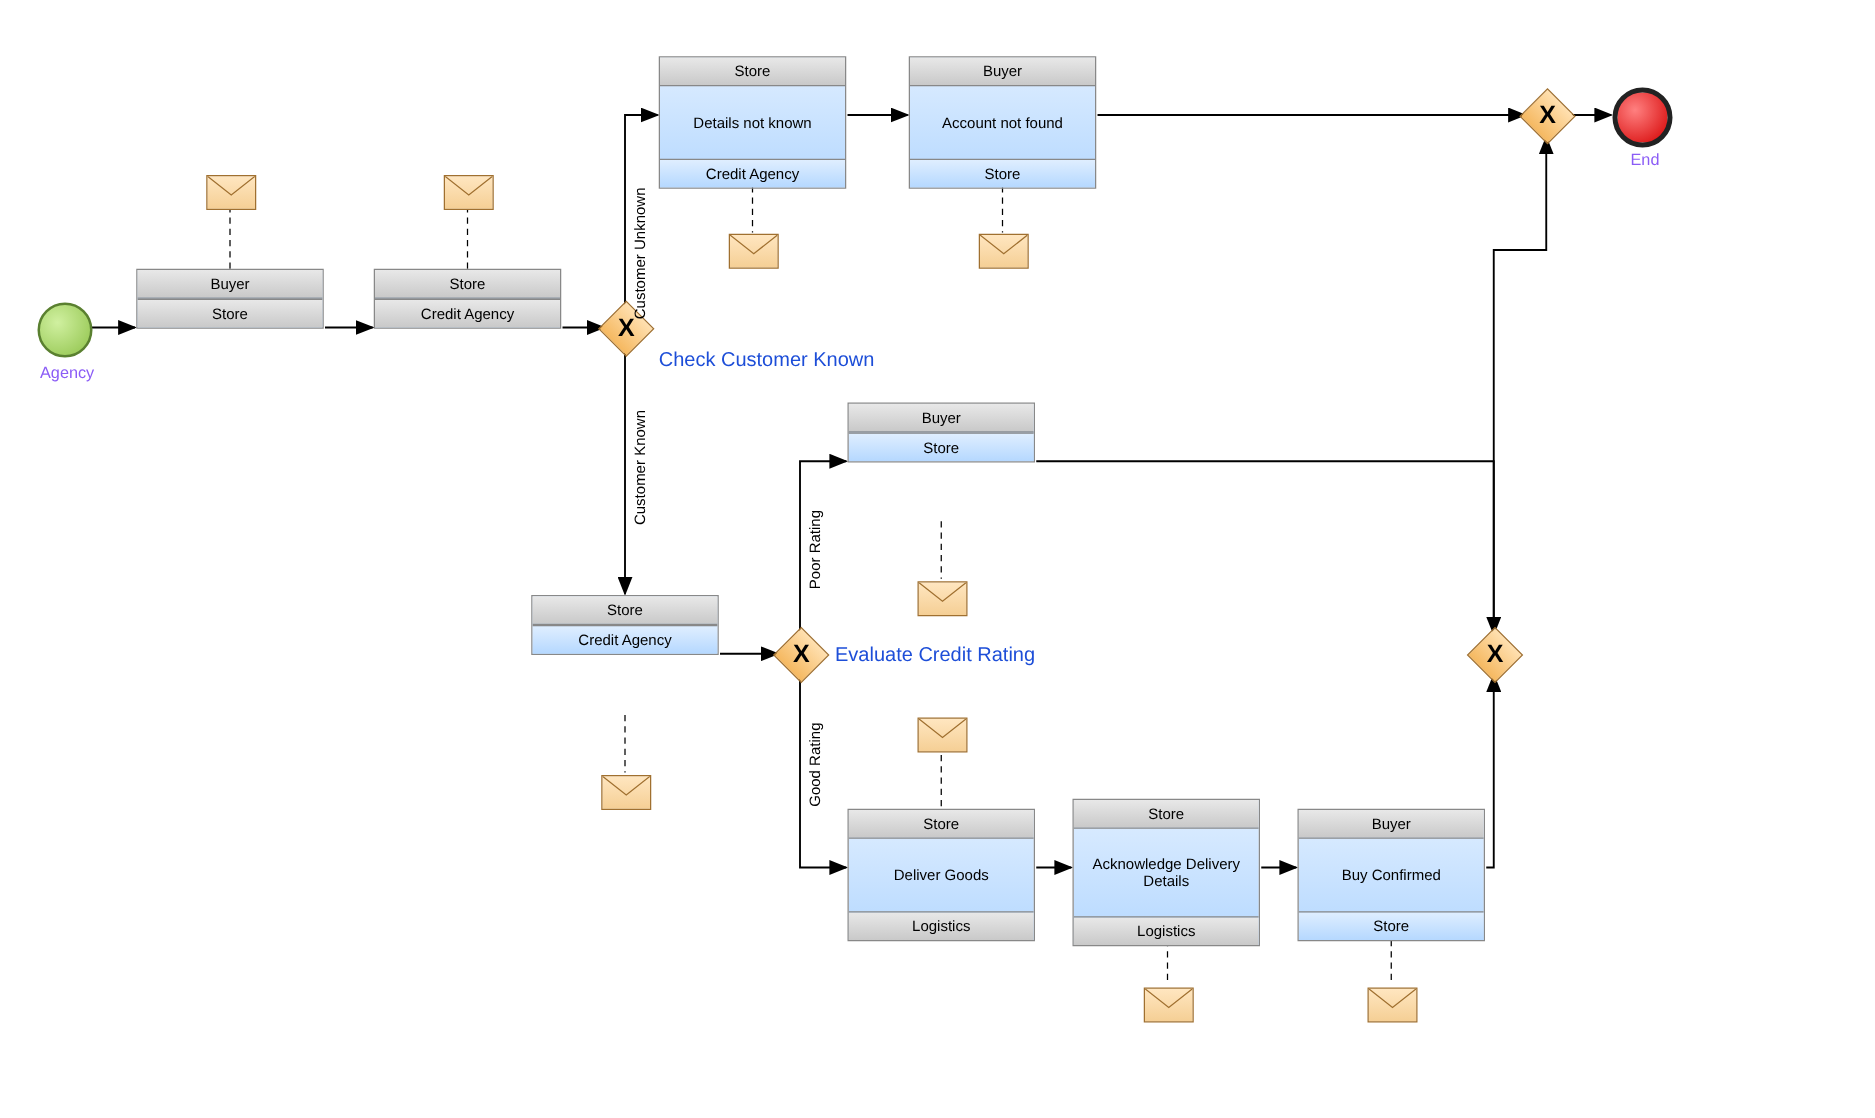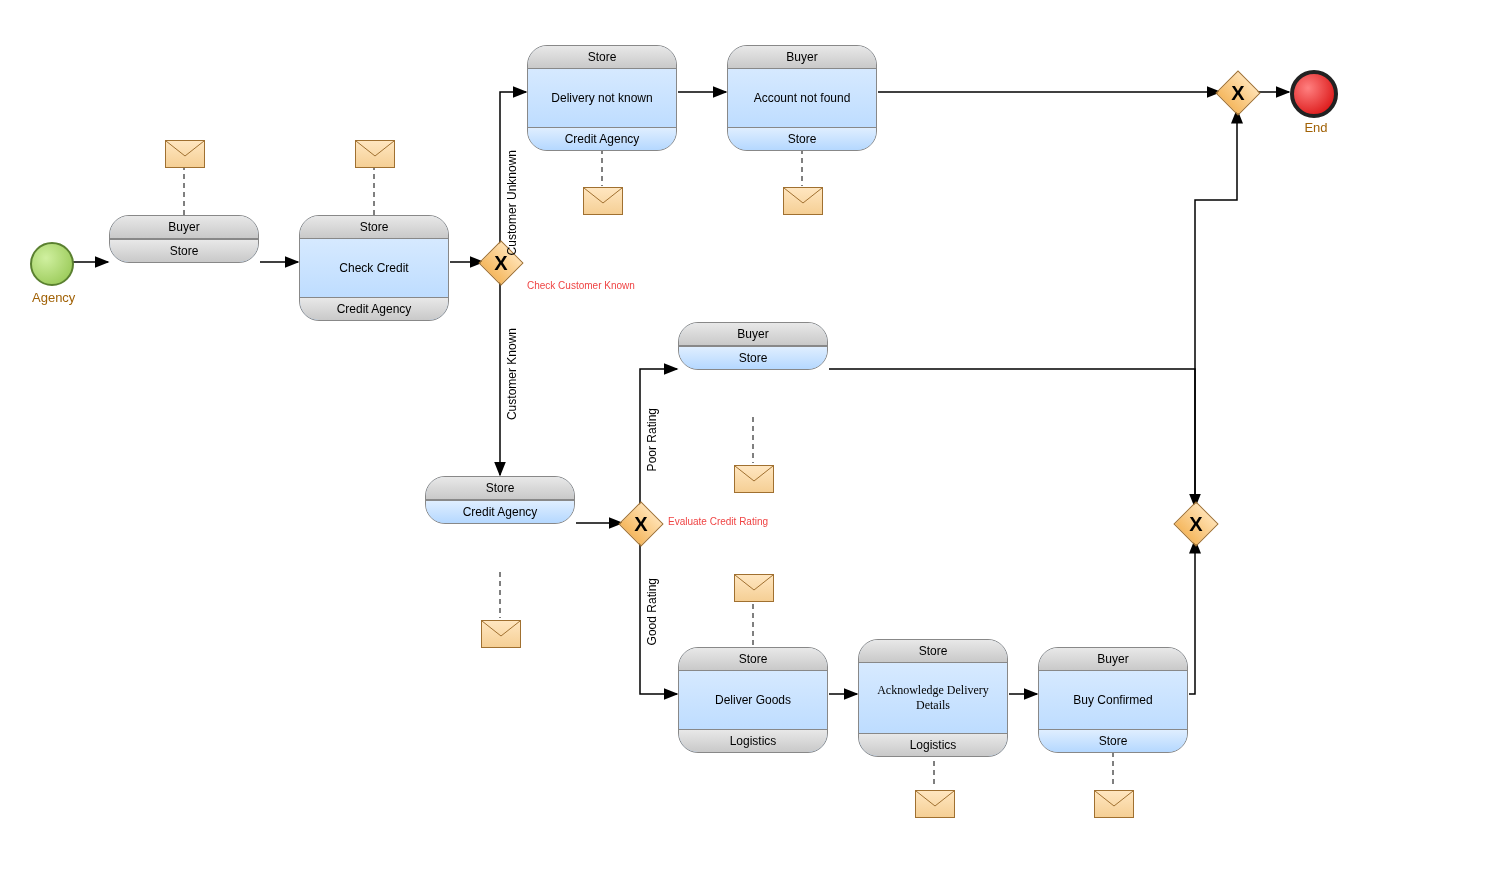--- a/index.html
+++ b/index.html
@@ -1,33 +1,33 @@
 <!DOCTYPE html>
 <html><head>
 <meta charset="utf-8">
 <style>
   body { margin:0; padding:0; font-family:Arial,Helvetica,sans-serif; background:#fff; }
   #canvas { position:relative; width:1500px; height:894px; }
   .start-event { position:absolute; width:40px; height:40px; border-radius:50%; background:radial-gradient(circle at 35% 35%, #d0f0a0, #8fc24a); border:2px solid #5a8030; }
   .end-event { position:absolute; width:40px; height:40px; border-radius:50%; background:radial-gradient(circle at 35% 35%, #ff8080, #d40000); border:4px solid #222; }
-  .event-label { position:absolute; font-size:13px; color:#a16207; text-align:center; }
-  .task { position:absolute; width:150px; box-sizing:border-box; border:1px solid #888; border-radius:20px; overflow:hidden; background:linear-gradient(#dfeeff,#b5d8ff); }
+  .event-label { position:absolute; font-size:13px; color:#8b5cf6; text-align:center; }
+  .task { position:absolute; width:150px; box-sizing:border-box; border:1px solid #888; border-radius:0; overflow:hidden; background:linear-gradient(#dfeeff,#b5d8ff); }
   .task .head { background:linear-gradient(#e8e8e8,#c9c9c9); border-bottom:1px solid #888; text-align:center; font-size:12px; padding:4px 0; }
   .task .body { text-align:center; font-size:12px; padding:18px 4px; min-height:22px; display:flex; align-items:center; justify-content:center; }
   .task .foot { background:linear-gradient(#dfeeff,#b5d8ff); border-top:1px solid #888; text-align:center; font-size:12px; padding:4px 0; }
   .task .footgray { background:linear-gradient(#e8e8e8,#c9c9c9); border-top:1px solid #888; text-align:center; font-size:12px; padding:4px 0; }
   .gateway { position:absolute; width:30px; height:30px; background:linear-gradient(#ffe0b0,#f5b860); border:1px solid #a07030; transform:rotate(45deg); }
   .gateway span { position:absolute; left:50%; top:50%; transform:translate(-50%,-50%) rotate(-45deg); font-weight:bold; font-size:20px; color:#000; }
-  .gw-label { position:absolute; font-size:10px; color:#ef4444; }
+  .gw-label { position:absolute; font-size:16px; color:#1d4ed8; }
   .vlabel { position:absolute; font-size:12px; color:#000; writing-mode:vertical-rl; transform:rotate(180deg); }
   .envelope { position:absolute; width:38px; height:26px; background:linear-gradient(#ffe6c0,#f5cf95); border:1px solid #a07030; }
   .envelope svg { position:absolute; left:0; top:0; }
   svg.edges { position:absolute; left:0; top:0; }
   
-  .tall .body { min-height:34px;font-family:Liberation Serif, serif; }
+  .tall .body { min-height:34px; }
 </style>
 </head>
 <body>
 
 <div id="canvas">
 
   <svg class="edges" width="1500" height="894">
     <defs>
       <marker id="arrow" markerWidth="10" markerHeight="8" refX="9" refY="4" orient="auto">
         <path d="M0,0 L10,4 L0,8 z" fill="#000"></path>
@@ -87,27 +87,26 @@
   <div class="end-event" style="left:1290px; top:70px;"></div>
   <div class="event-label" style="left:1296px; top:120px; width:40px;">End</div>
 
   <div class="task" style="left:109px; top:215px;">
     <div class="head">Buyer</div>
     <div class="footgray">Store</div>
   </div>
 
   <div class="task" style="left:299px; top:215px;">
     <div class="head">Store</div>
-    <div class="body">Check Credit</div>
     <div class="footgray">Credit Agency</div>
   </div>
 
   <div class="task" style="left:527px; top:45px;">
     <div class="head">Store</div>
-    <div class="body">Delivery not known</div>
+    <div class="body">Details not known</div>
     <div class="foot">Credit Agency</div>
   </div>
 
   <div class="task" style="left:727px; top:45px;">
     <div class="head">Buyer</div>
     <div class="body">Account not found</div>
     <div class="foot">Store</div>
   </div>
 
   <div class="task" style="left:425px; top:476px;">

